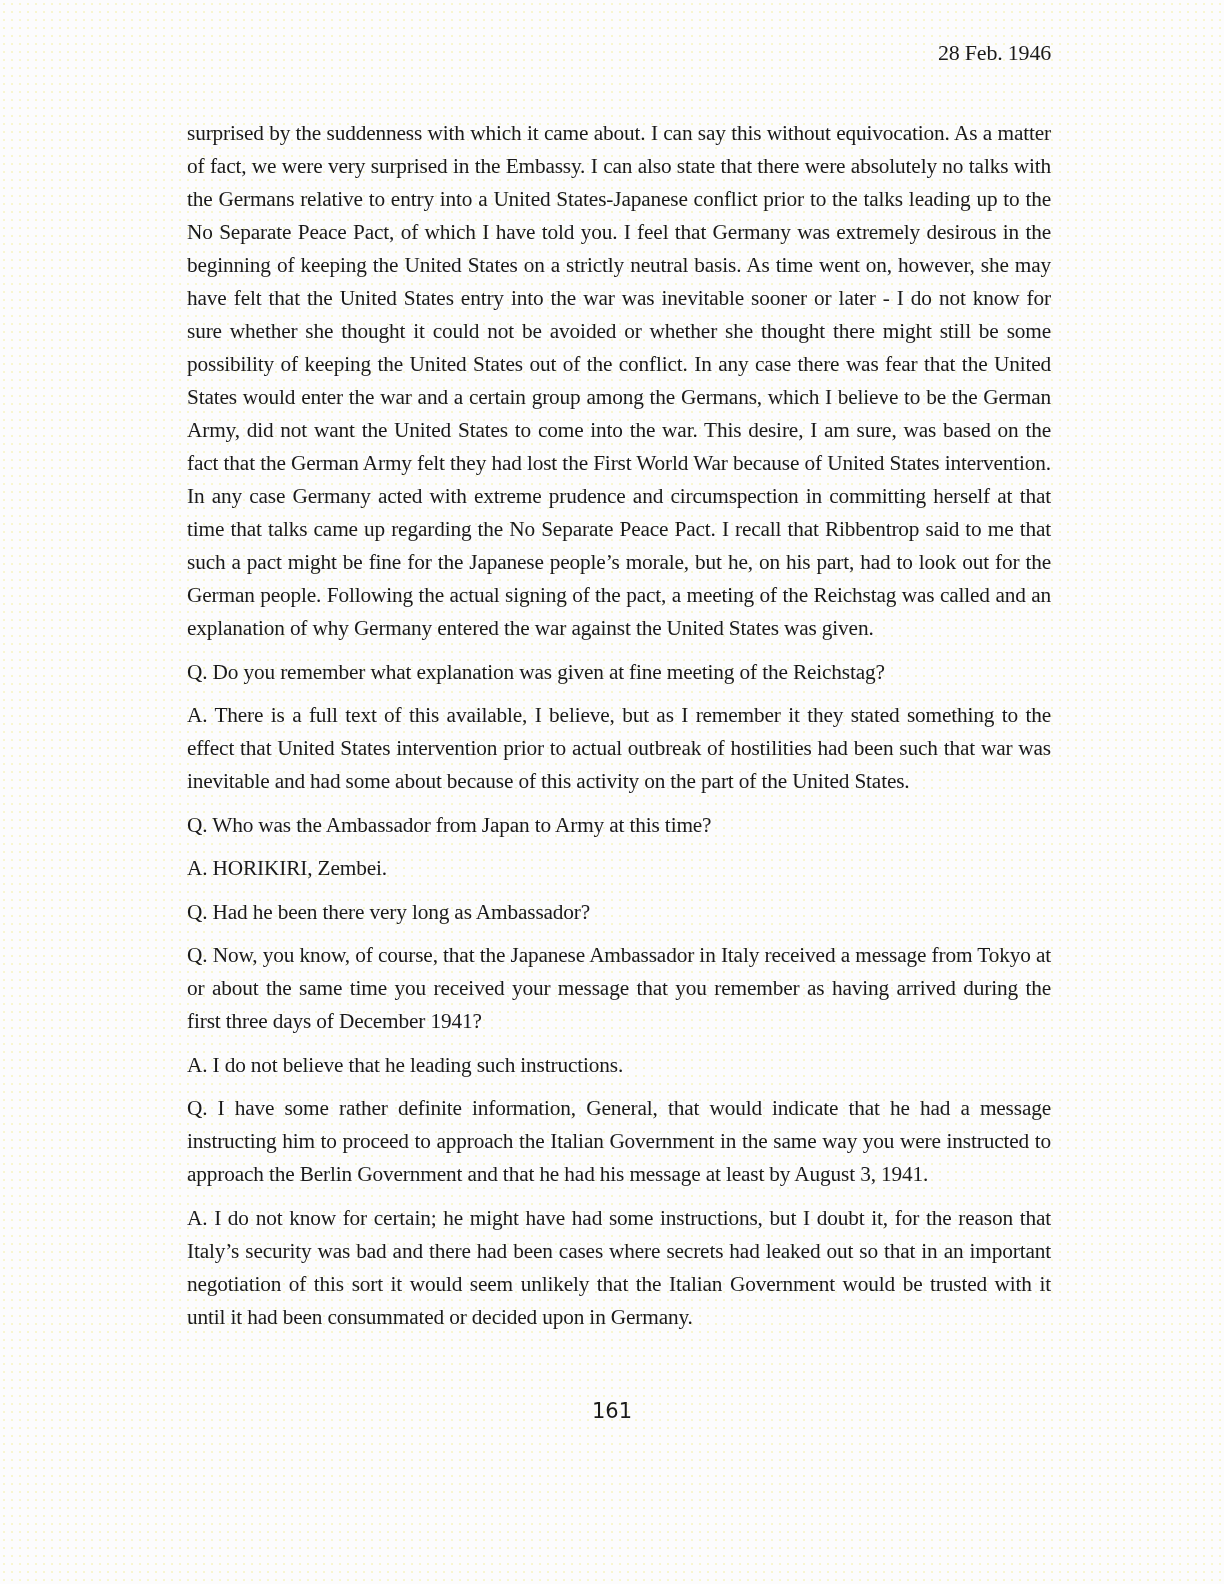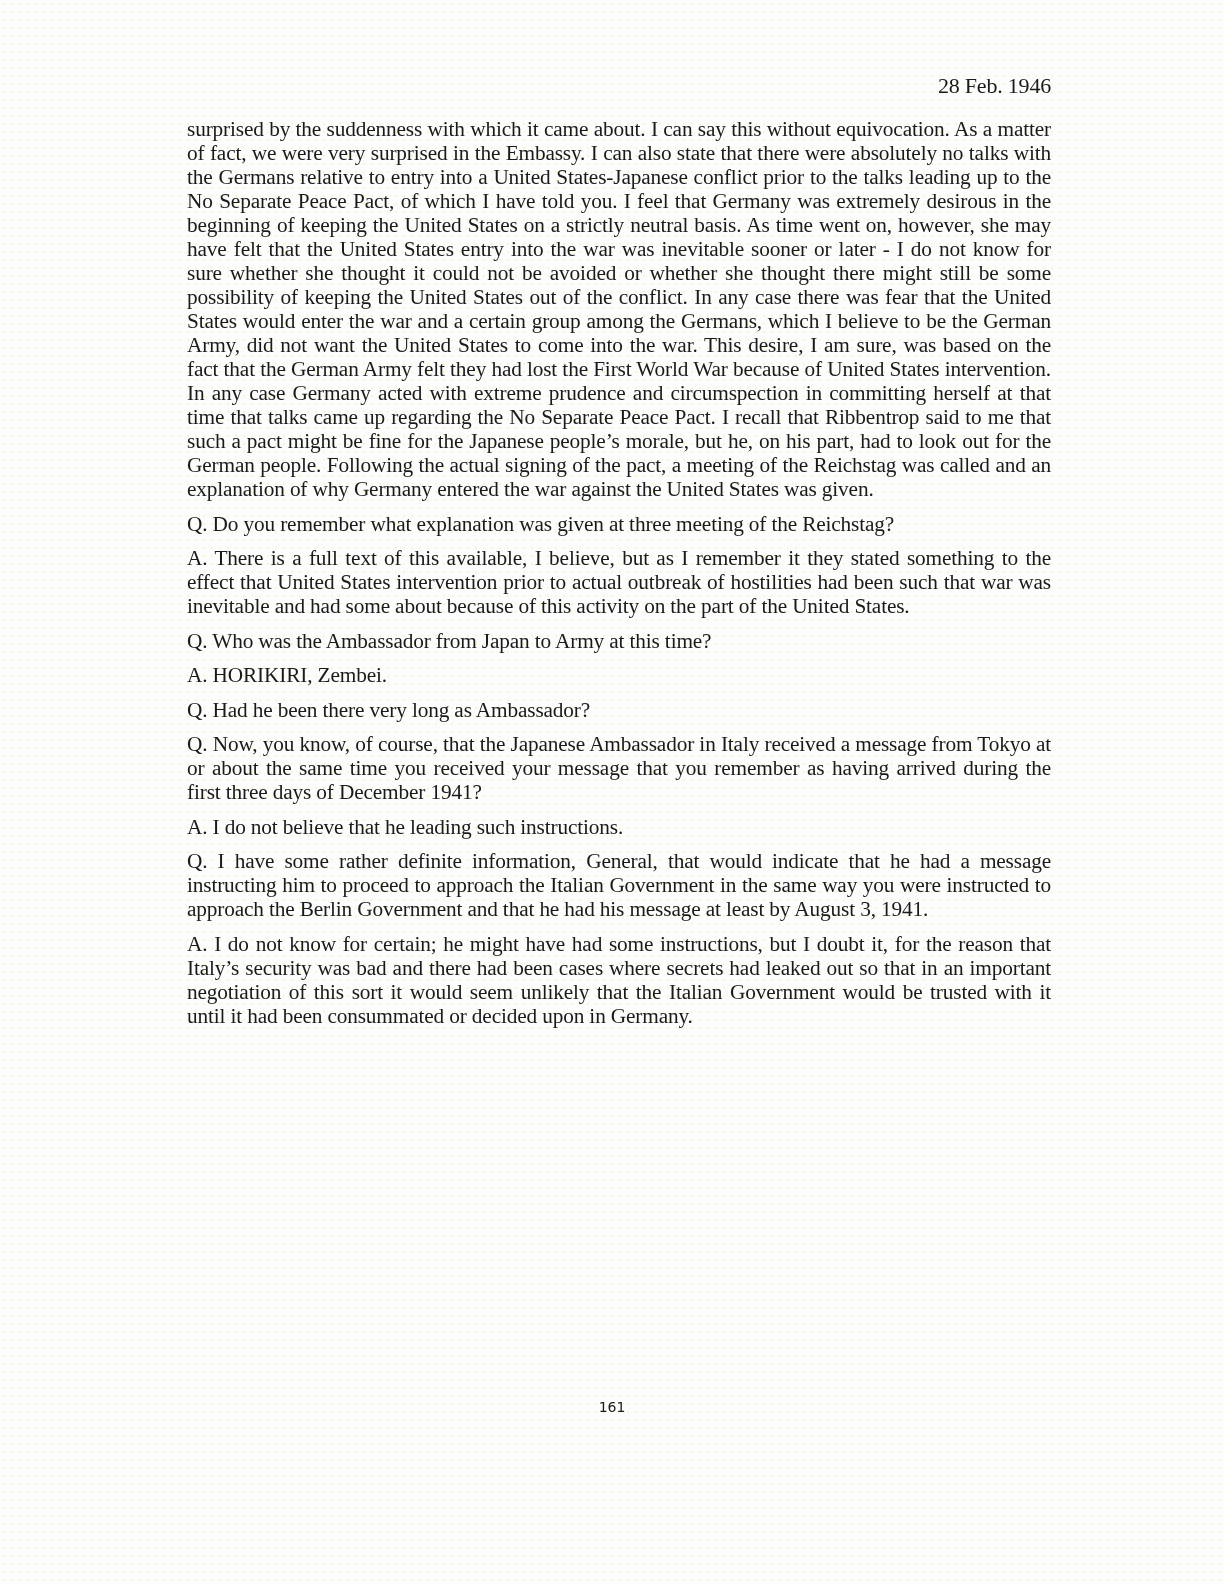--- a/index.html
+++ b/index.html
@@ -16,54 +16,53 @@
       overflow: hidden;
       color: #1a1a1a;
     }
     .page-date {
       position: absolute;
       top: 40px;
       right: 173px;
       font-family: "Liberation Serif", serif;
       font-size: 22px;
       letter-spacing: -0.2px;
-      margin-top: 33px;
     }
     .content {
       position: absolute;
       top: 117px;
       left: 187px;
       width: 864px;
       font-family: "Liberation Serif", serif;
       font-size: 21.3px;
-      line-height: 24px;
+      line-height: 33px;
       text-align: justify;
       letter-spacing: -0.15px;
     }
     .content p {
       margin: 0 0 10.5px 0;
     }
     .page-number {
       position: absolute;
       top: 1399px;
       left: 0;
       width: 1224px;
       text-align: center;
       font-family: "DejaVu Sans", sans-serif;
-      font-size: 14px;
+      font-size: 21px;
     }
   </style>
 </head>
 <body>
 
 <div class="page-date">28 Feb. 1946</div>
 
 <div class="content">
   <p>surprised by the suddenness with which it came about.  I can say this without equivocation.  As a matter of fact, we were very surprised in the Embassy. I can also state that there were absolutely no talks with the Germans relative to entry into a United States-Japanese conflict prior to the talks leading up to the No Separate Peace Pact, of which I have told you.  I feel that Germany was extremely desirous in the beginning of keeping the United States on a strictly neutral basis.  As time went on, however, she may have felt that the United States entry into the war was inevitable sooner or later - I do not know for sure whether she thought it could not be avoided or whether she thought there might still be some possibility of keeping the United States out of the conflict. In any case there was fear that the United States would enter the war and a certain group among the Germans, which I believe to be the German Army, did not want the United States to come into the war.  This desire, I am sure, was based on the fact that the German Army felt they had lost the First World War because of United States intervention.  In any case Germany acted with extreme prudence and circumspection in committing herself at that time that talks came up regarding the No Separate Peace Pact.  I recall that Ribbentrop said to me that such a pact might be fine for the Japanese people’s morale, but he, on his part, had to look out for the German people. Following the actual signing of the pact, a meeting of the Reichstag was called and an explanation of why Germany entered the war against the United States was given.</p>
-  <p>Q. Do you remember what explanation was given at three meeting of the Reichstag?</p>
+  <p>Q. Do you remember what explanation was given at fine meeting of the Reichstag?</p>
   <p>A. There is a full text of this available, I believe, but as I remember it they stated something to the effect that United States intervention prior to actual outbreak of hostilities had been such that war was inevitable and had some about because of this activity on the part of the United States.</p>
   <p>Q. Who was the Ambassador from Japan to Army at this time?</p>
   <p>A. HORIKIRI, Zembei.</p>
   <p>Q. Had he been there very long as Ambassador?</p>
   <p>Q. Now, you know, of course, that the Japanese Ambassador in Italy received a message from Tokyo at or about the same time you received your message that you remember as having arrived during the first three days of December 1941?</p>
   <p>A. I do not believe that he leading such instructions.</p>
   <p>Q. I have some rather definite information, General, that would indicate that he had a message instructing him to proceed to approach the Italian Government in the same way you were instructed to approach the Berlin Government and that he had his message at least by August 3, 1941.</p>
   <p>A. I do not know for certain; he might have had some instructions, but I doubt it, for the reason that Italy’s security was bad and there had been cases where secrets had leaked out so that in an important negotiation of this sort it would seem unlikely that the Italian Government would be trusted with it until it had been consummated or decided upon in Germany.</p>
 </div>
 

